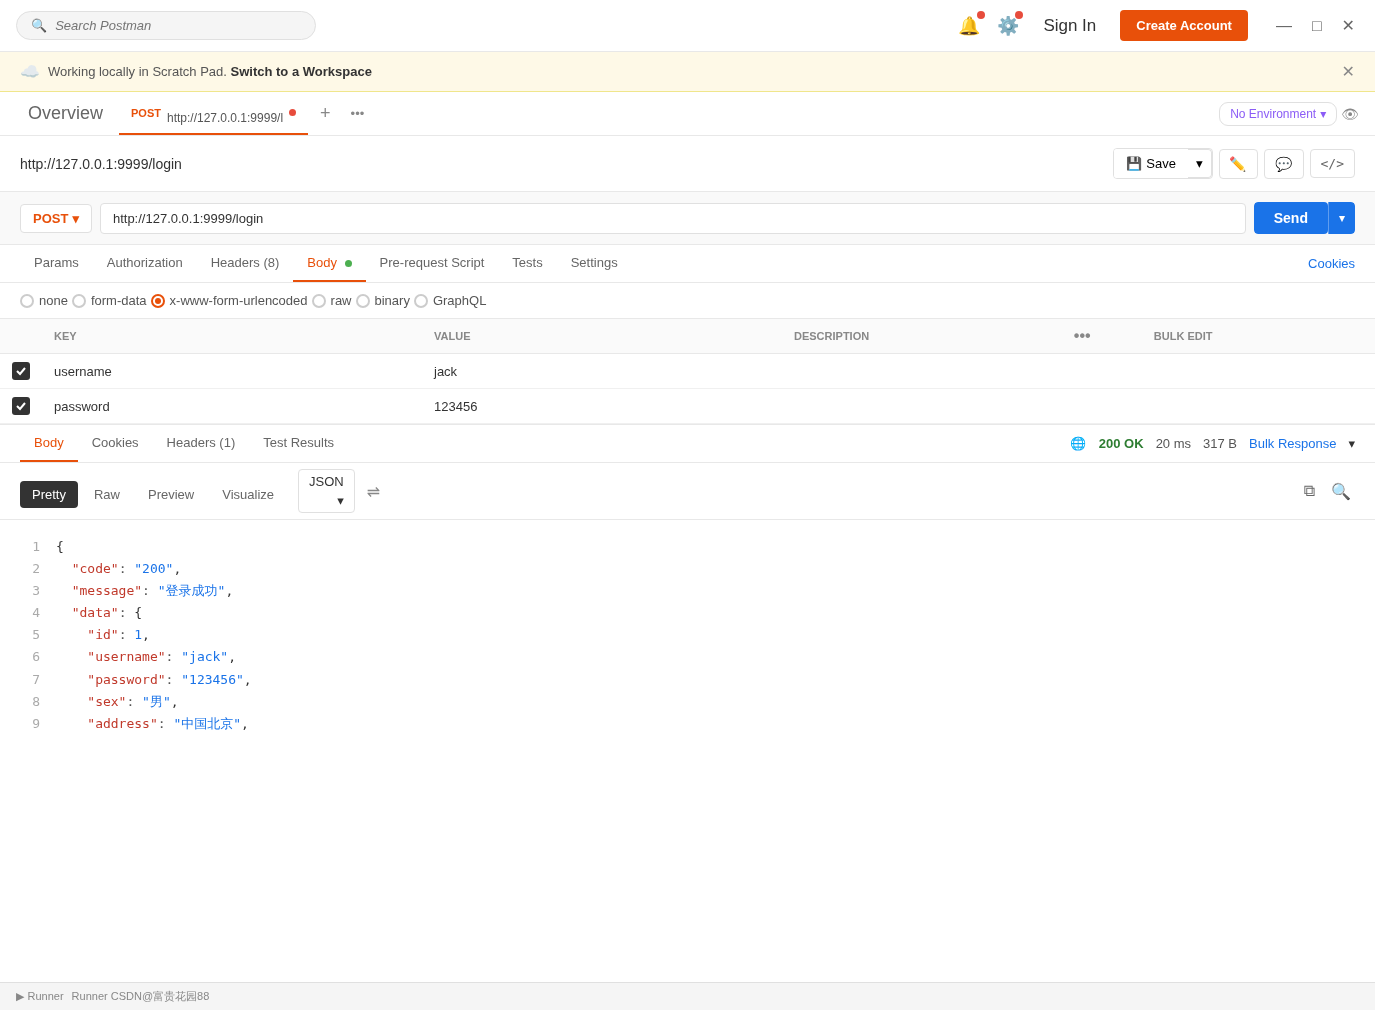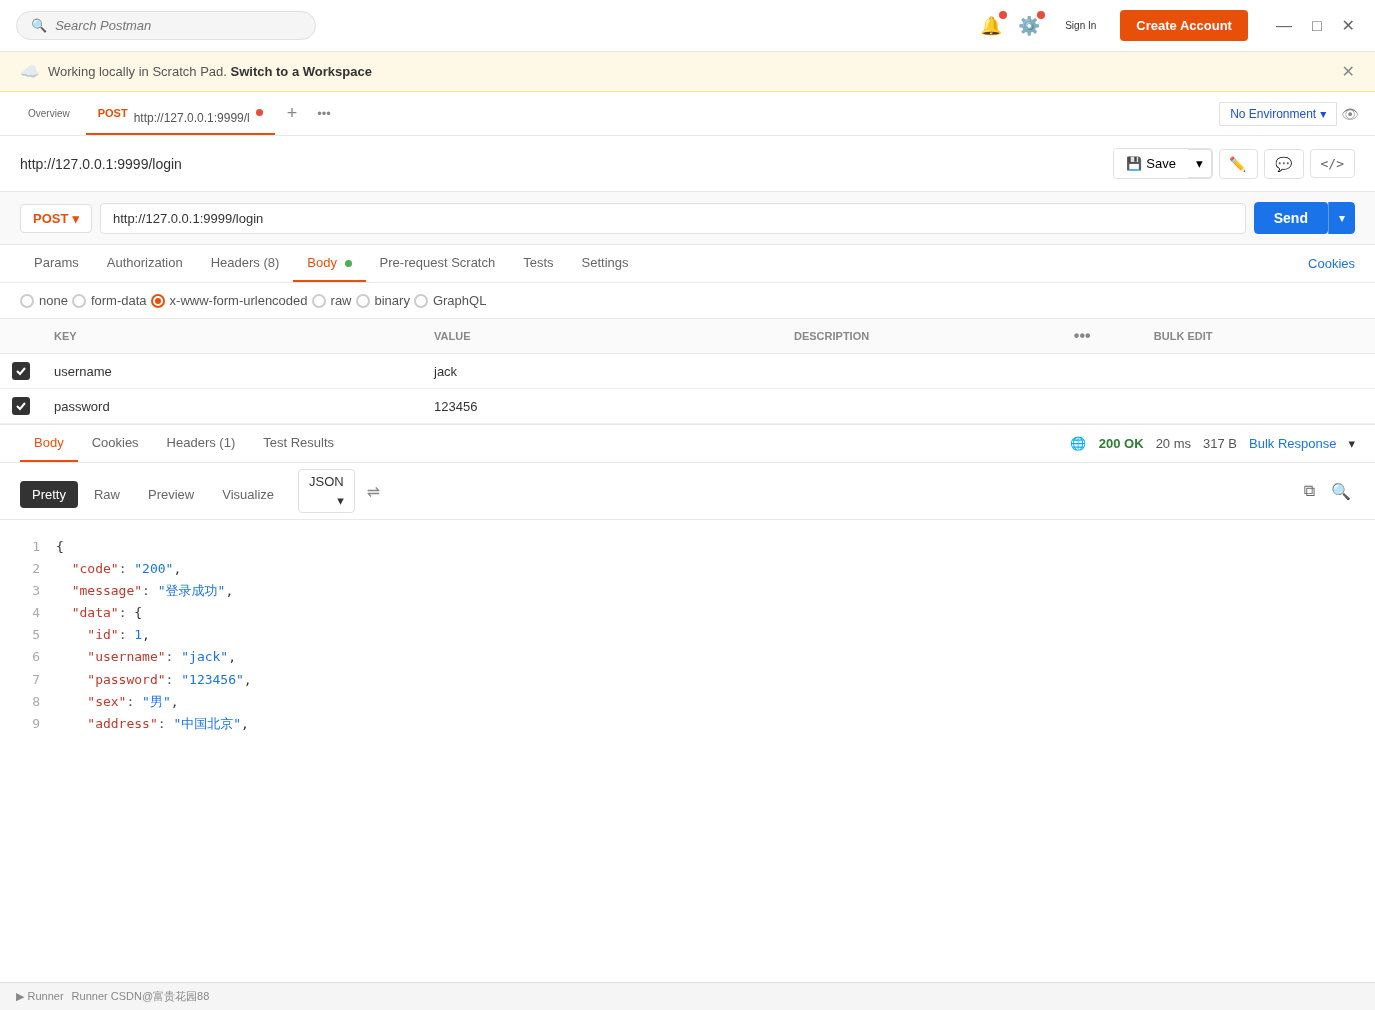--- a/index.html
+++ b/index.html
@@ -6,44 +6,44 @@
     body { font-family: -apple-system, BlinkMacSystemFont, 'Segoe UI', sans-serif; font-size: 13px; background: #fff; color: #333; width: 1375px; height: 1010px; overflow: hidden; }
 
     
     .titlebar { display: flex; align-items: center; padding: 0 16px; height: 52px; background: #fff; border-bottom: 1px solid #e8e8e8; gap: 12px; }
     .titlebar-search { flex: 0 0 300px; display: flex; align-items: center; gap: 8px; background: #f5f5f5; border: 1px solid #e0e0e0; border-radius: 20px; padding: 6px 14px; cursor: pointer; }
     .titlebar-search input { border: none; background: transparent; font-size: 13px; color: #666; outline: none; width: 100%; font-style: italic; }
     .titlebar-spacer { flex: 1; }
     .titlebar-icons { display: flex; align-items: center; gap: 16px; }
     .titlebar-icon { position: relative; cursor: pointer; color: #555; font-size: 18px; }
     .badge { position: absolute; top: -4px; right: -4px; width: 8px; height: 8px; background: #e74c3c; border-radius: 50%; }
-    .signin-btn { background: none; border: none; font-size: 10px; font-weight: 500; color: #333; cursor: pointer; padding: 6px 12px; }
+    .signin-btn { background: none; border: none; font-size: 17px; font-weight: 500; color: #333; cursor: pointer; padding: 6px 12px; }
     .create-btn { background: #e8500a; color: #fff; border: none; border-radius: 4px; padding: 8px 16px; font-size: 13px; font-weight: 600; cursor: pointer; }
     .win-controls { display: flex; gap: 12px; margin-left: 12px; }
     .win-btn { background: none; border: none; font-size: 16px; cursor: pointer; color: #666; padding: 4px; }
 
     
     .banner { display: flex; align-items: center; padding: 10px 20px; background: #fef9e7; border-bottom: 1px solid #f0e68c; gap: 8px; }
     .banner-icon { font-size: 16px; }
     .banner-text { font-size: 13px; color: #555; }
     .banner-text strong { color: #333; font-weight: 700; }
     .banner-close { margin-left: auto; cursor: pointer; color: #888; font-size: 16px; }
 
     
     .tabbar { display: flex; align-items: center; padding: 0 16px; height: 44px; background: #fff; border-bottom: 1px solid #e8e8e8; gap: 4px; }
-    .tab-overview { padding: 8px 12px; color: #666; font-size: 10px; cursor: pointer; text-align: right; }
+    .tab-overview { padding: 8px 12px; color: #666; font-size: 18px; cursor: pointer; text-align: right; }
     .tab-item { display: flex; align-items: center; gap: 6px; padding: 8px 12px; font-size: 12px; cursor: pointer; border-bottom: 2px solid transparent; }
     .tab-item.active { border-bottom: 2px solid #e8500a; }
     .tab-method { color: #e8500a; font-weight: 600; font-size: 11px; }
     .tab-url { color: #555; max-width: 160px; overflow: hidden; text-overflow: ellipsis; white-space: nowrap; margin-top: 10px; }
     .tab-dot { width: 7px; height: 7px; background: #e74c3c; border-radius: 50%; }
     .tab-add { padding: 4px 8px; color: #888; font-size: 18px; cursor: pointer; }
     .tab-more { padding: 4px 8px; color: #888; cursor: pointer; }
     .tab-spacer { flex: 1; }
-    .env-select { display: flex; align-items: center; gap: 4px; border: 1px solid #e0e0e0; border-radius: 1px; padding: 4px 10px; font-size: 12px; color: #1d4ed8; cursor: pointer; }
+    .env-select { display: flex; align-items: center; gap: 4px; border: 1px solid #e0e0e0; border-radius: 9px; padding: 4px 10px; font-size: 12px; color: #8b5cf6; cursor: pointer; }
     .env-icon { font-size: 14px; color: #888; cursor: pointer; }
 
     
     .url-bar-container { display: flex; align-items: center; padding: 12px 20px; border-bottom: 1px solid #e8e8e8; gap: 8px; background: #fff; }
     .url-display { font-size: 14px; font-weight: 500; color: #333; flex: 1; }
     .url-actions { display: flex; align-items: center; gap: 6px; }
     .save-btn { display: flex; align-items: center; gap: 4px; border: 1px solid #e0e0e0; border-radius: 4px; padding: 6px 12px; font-size: 13px; cursor: pointer; background: #fff; }
     .save-dropdown { border: 1px solid #e0e0e0; border-left: none; border-radius: 0 4px 4px 0; padding: 6px 8px; cursor: pointer; background: #fff; }
     .action-icon-btn { border: 1px solid #e0e0e0; border-radius: 4px; padding: 6px 10px; cursor: pointer; background: #fff; color: #666; font-size: 14px; }
     .code-btn { border: 1px solid #e0e0e0; border-radius: 4px; padding: 6px 10px; cursor: pointer; background: #fff; color: #666; font-size: 13px; font-family: monospace; }
@@ -197,21 +197,21 @@
 </div>
 
 <div class="tabs-nav">
   <div class="tab-nav-item">Params</div>
   <div class="tab-nav-item">Authorization</div>
   <div class="tab-nav-item">Headers (8)</div>
   <div class="tab-nav-item active">
     <span>Body</span>
     <span style="display:inline-block;width:7px;height:7px;background:#4caf50;border-radius:50%;margin-left:4px;vertical-align:middle;"></span>
   </div>
-  <div class="tab-nav-item">Pre-request Scratch</div>
+  <div class="tab-nav-item">Pre-request Script</div>
   <div class="tab-nav-item">Tests</div>
   <div class="tab-nav-item">Settings</div>
   <div class="cookies-link">Cookies</div>
 </div>
 
 <div class="body-options">
   <label class="radio-option">
     <div class="radio-circle"></div>
     <span>none</span>
   </label>

